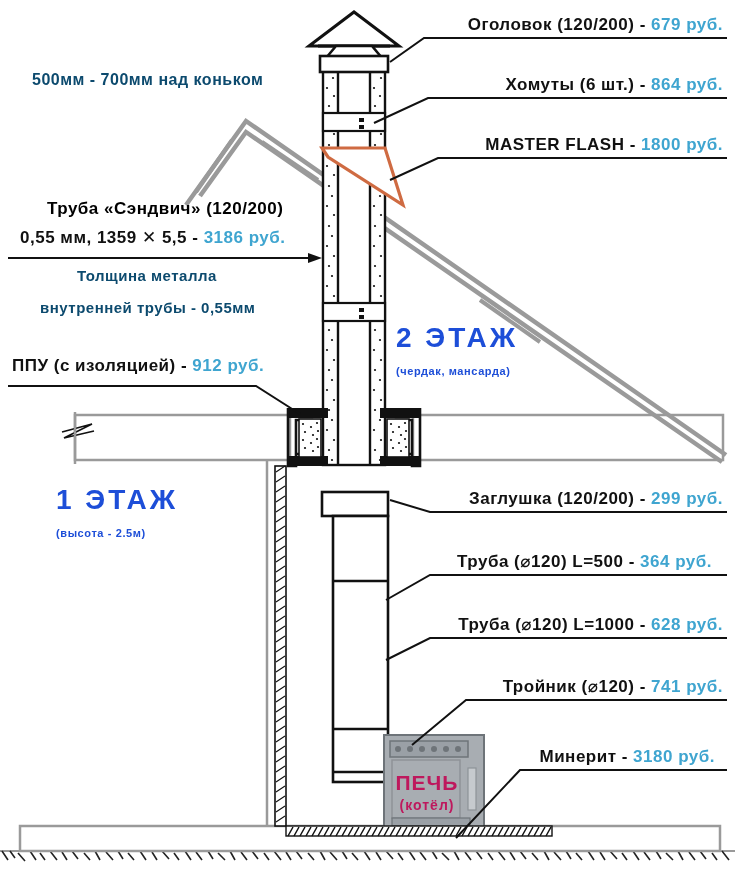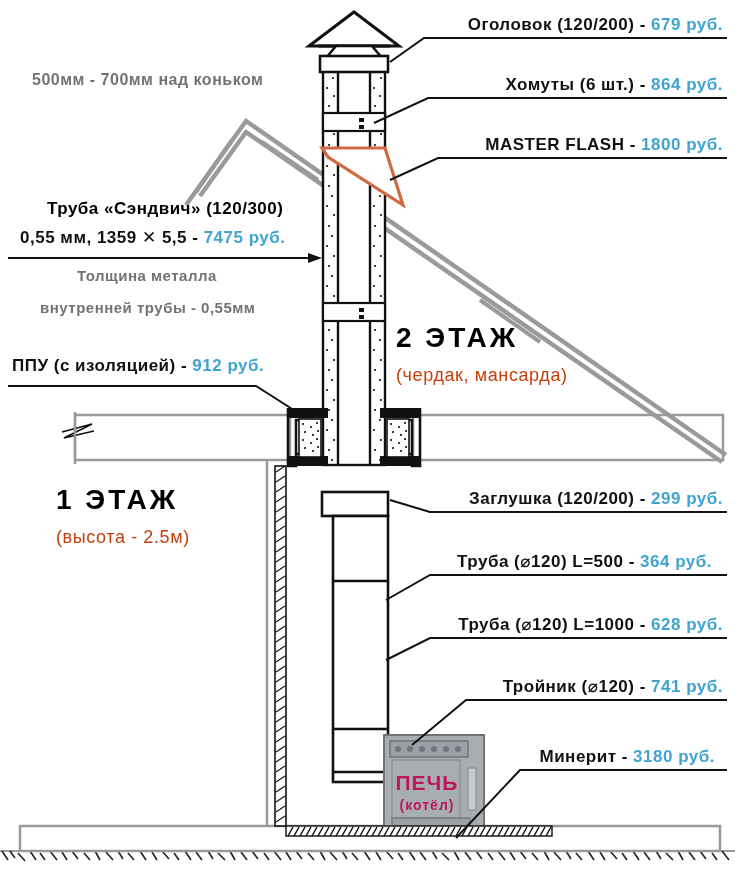--- a/index.html
+++ b/index.html
@@ -8,23 +8,23 @@
   #stage{position:absolute;inset:0;width:735px;height:870px;}
   svg.layer{position:absolute;left:0;top:0;width:735px;height:870px;}
 
   .lbl{position:absolute;white-space:nowrap;font-weight:700;
        letter-spacing:.5px;line-height:1;}
   .lbl .name{color:#111111;}
   .lbl .price{color:#3fa5d0;}
   .lbl.r{text-align:right;}
 
   .t-main{font-size:17px;}
-  .t-gray{color:#737373;font-weight:700;}
-  .t-floor{color:#000000;font-weight:700;letter-spacing:3px;}
-  .t-floor-sub{color:#c2410c;font-weight:400;font-size:18px;letter-spacing:.6px;}
+  .t-gray{color:#0c4a6e;font-weight:700;}
+  .t-floor{color:#1d4ed8;font-weight:700;letter-spacing:3px;}
+  .t-floor-sub{color:#1d4ed8;font-weight:700;font-size:11px;letter-spacing:.6px;}
   .stove-txt{position:absolute;color:#be185d;font-weight:700;text-align:center;
              letter-spacing:1px;line-height:1;}
 </style>
 </head>
 <body>
 
 <div id="stage">
 
   <svg class="layer" viewBox="0 0 735 870">
 
@@ -340,24 +340,24 @@
   </div>
 
   <div class="lbl t-main r" style="right:12px; top:678px;">
     <span class="name">Тройник (⌀120) - </span><span class="price">741 руб.</span>
   </div>
 
   <div class="lbl t-main r" style="right:20px; top:748px;">
     <span class="name">Минерит - </span><span class="price">3180 руб.</span>
   </div>
 
-  <div class="lbl t-main" style="left:47px; top:200px;">Труба «Сэндвич» (120/300)</div>
+  <div class="lbl t-main" style="left:47px; top:200px;">Труба «Сэндвич» (120/200)</div>
 
   <div class="lbl t-main" style="left:20px; top:229px;">
-    <span class="name">0,55 мм, 1359 ✕ 5,5 - </span><span class="price">7475 руб.</span>
+    <span class="name">0,55 мм, 1359 ✕ 5,5 - </span><span class="price">3186 руб.</span>
   </div>
 
   <div class="lbl t-gray" style="left:77px; top:268px; font-size:15px;">Толщина металла</div>
   <div class="lbl t-gray" style="left:40px; top:300px; font-size:15px;text-align:right;">внутренней трубы - 0,55мм</div>
 
   <div class="lbl t-main" style="left:12px; top:357px;">
     <span class="name">ППУ (с изоляцией) - </span><span class="price">912 руб.</span>
   </div>
 
   <div class="lbl t-floor" style="left:56px; top:486px; font-size:28px;">1 ЭТАЖ</div>

